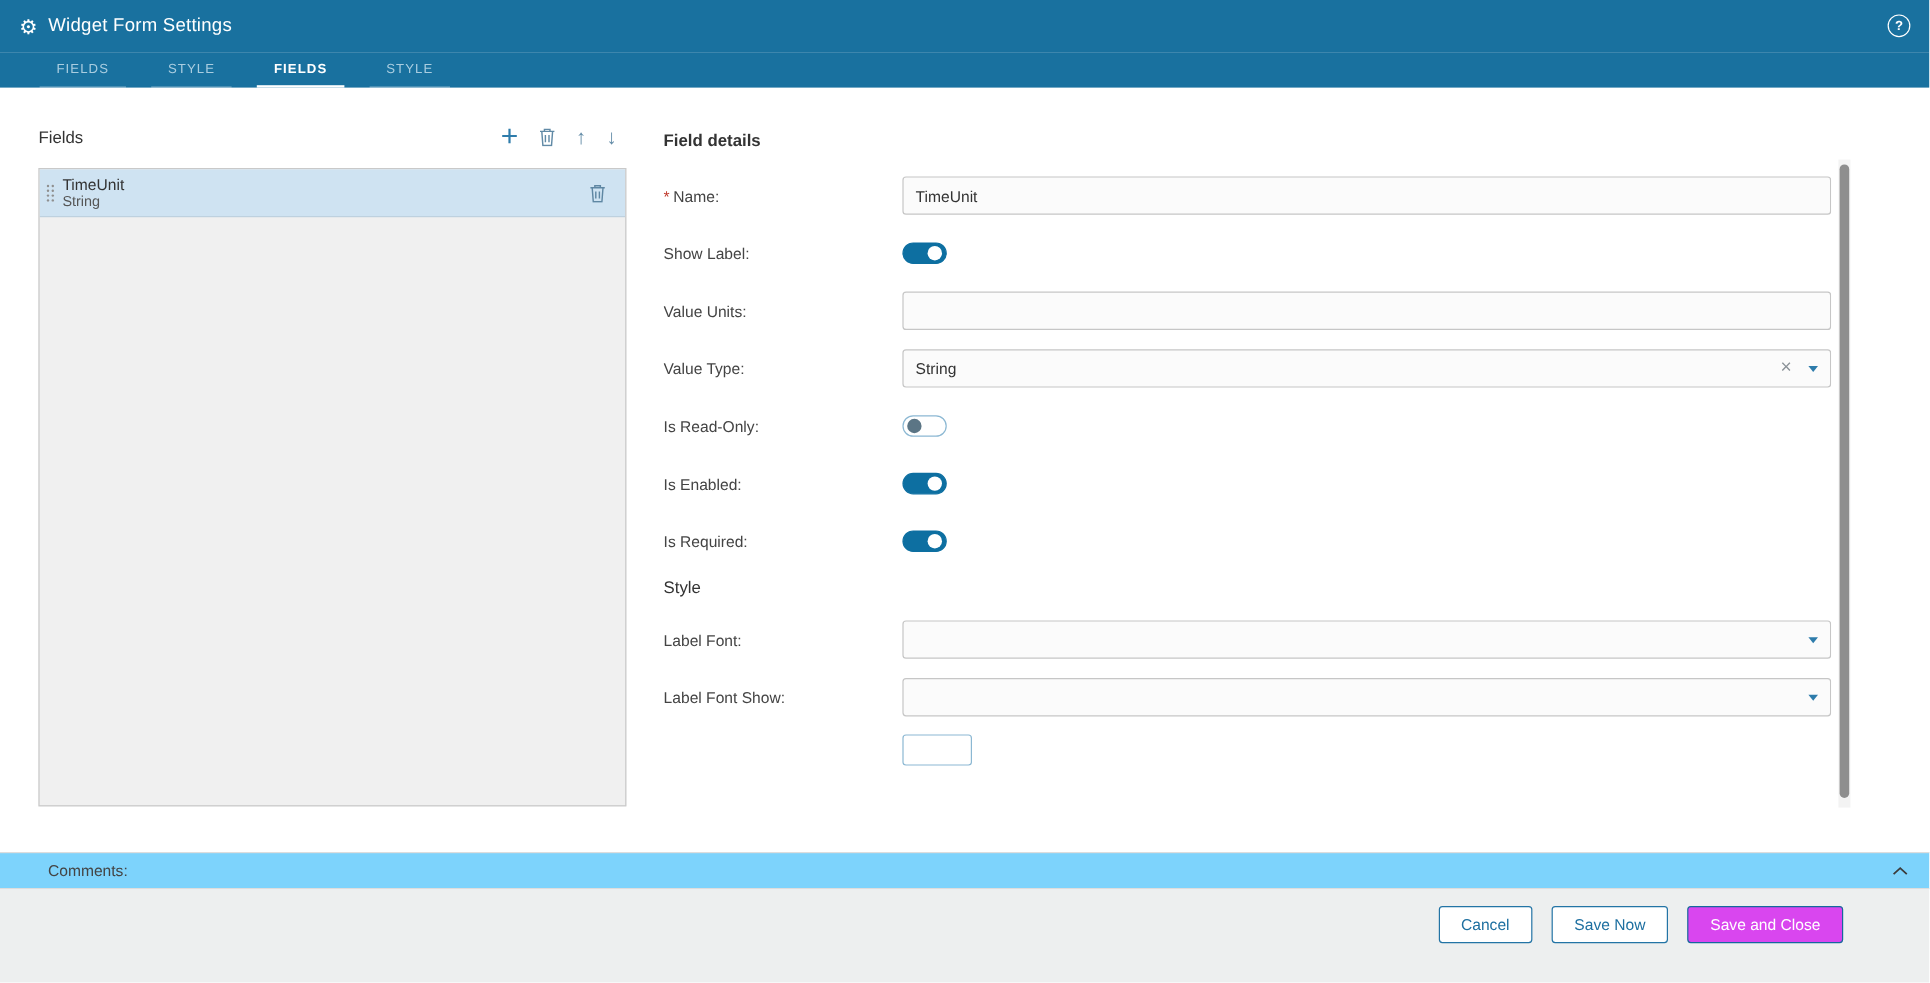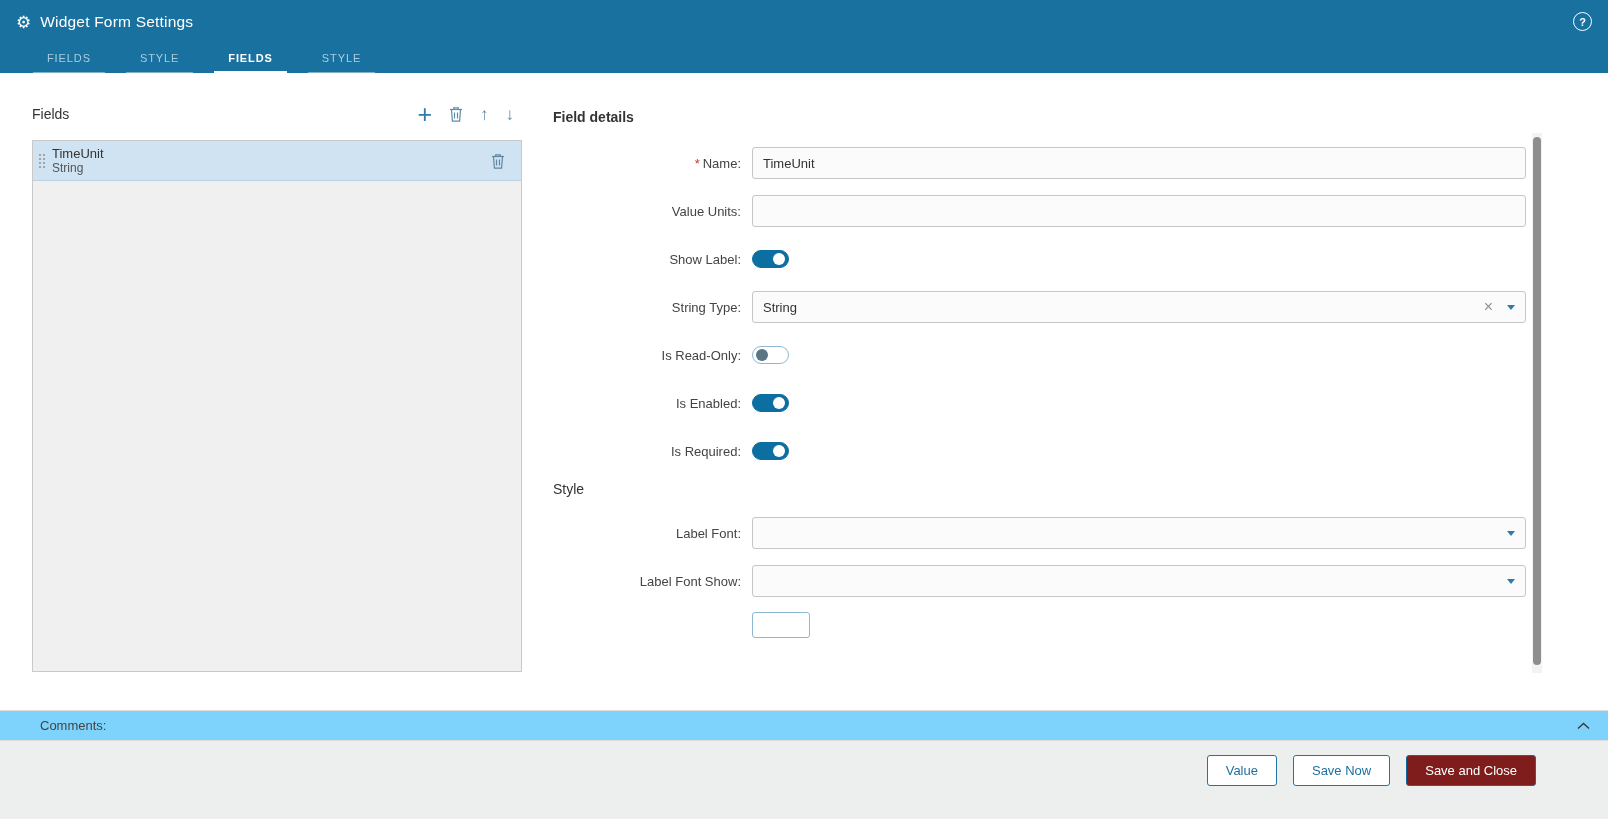--- a/index.html
+++ b/index.html
@@ -40,21 +40,21 @@
   .drag-col i { display:block; width:2px; height:2px; border-radius:50%; background:#8f8f8f; margin:2px 0; }
   .field-text { display:flex; flex-direction:column; line-height:1.2; }
   .field-name { font-size:13px; color:#333; }
   .field-type { font-size:12px; color:#555; }
   .item-trash { margin-left:auto; color:#5f87a3; cursor:pointer; display:flex; }
 
   
   .details-title { position:absolute; left:553px; top:107px; font-size:14px; font-weight:700; color:#333; line-height:20px; }
   .form { position:absolute; left:553px; top:139px; width:973px; height:533px; overflow:hidden; }
   .frow { display:flex; align-items:center; height:48px; }
-  .flabel { width:188px; text-align:right; font-size:13px; color:#444; }
+  .flabel { width:188px; text-align:left; font-size:13px; color:#444; }
   .req { color:#c0392b; margin-right:3px; }
   .fctrl { margin-left:11px; width:774px; display:flex; align-items:center; }
   .tinput { width:100%; height:32px; border:1px solid #c6c6c6; border-radius:3px; background:#fbfbfb;
             padding:0 10px; font-size:13px; color:#333; font-family:"Liberation Sans", sans-serif; outline:none; }
   .select { width:100%; height:32px; border:1px solid #c6c6c6; border-radius:3px; background:#fbfbfb;
             display:flex; align-items:center; padding:0 10px; font-size:13px; color:#333; cursor:pointer; }
   .sel-text { flex:1; }
   .clear-x { color:#8b9298; font-size:16px; margin-right:14px; cursor:pointer; line-height:1; }
   .caret { width:0; height:0; border-left:4.5px solid transparent; border-right:4.5px solid transparent;
            border-top:5px solid #2e7cab; cursor:pointer; }
@@ -77,21 +77,21 @@
   .comments { position:absolute; left:0; right:0; top:710px; height:31px; background:#7dd3fc;
               border-top:1px solid #ddd; border-bottom:1px solid #ddd;
               display:flex; align-items:center; padding:0 18px 0 40px; }
   .comments-label { font-size:13px; color:#444; }
   .collapse { margin-left:auto; color:#3c3c3c; cursor:pointer; display:flex; }
   .footer { position:absolute; left:0; right:0; top:741px; height:78px; background:#edefef;
             display:flex; align-items:flex-start; justify-content:flex-end; padding:14px 72px 0 0; gap:16px; }
   .btn { height:31px; padding:0 18px; border-radius:3px; font-size:13px; cursor:pointer;
          display:flex; align-items:center; font-family:"Liberation Sans", sans-serif; }
   .btn.secondary { background:#fff; border:1px solid #2374a5; color:#1d6fa0; }
-  .btn.primary { background:#7f1d1d; border:1px solid #16689c; color:#fff; }
+  .btn.primary { background:#d946ef; border:1px solid #16689c; color:#fff; }
 </style>
 </head>
 <body>
 
 <div class="app">
 
   <header class="titlebar">
     <span class="gear">⚙</span>
     <span class="title">Widget Form Settings</span>
     <span class="help">?</span>
@@ -159,37 +159,37 @@
     <div class="frow">
       <div class="flabel">
         <span class="req">*</span><span>Name:</span>
       </div>
       <div class="fctrl">
         <input class="tinput" type="text" value="TimeUnit" style="">
       </div>
     </div>
 
     <div class="frow">
+      <div class="flabel"><span>Show Label:</span></div>
+      <div class="fctrl">
+        <span class="toggle on">
+          <span class="knob"></span>
+        </span>
+      </div>
+    </div>
+
+    <div class="frow">
       <div class="flabel"><span>Value Units:</span></div>
       <div class="fctrl">
         <input class="tinput" type="text" value="" style="">
       </div>
     </div>
 
     <div class="frow">
-      <div class="flabel"><span>Show Label:</span></div>
-      <div class="fctrl">
-        <span class="toggle on">
-          <span class="knob"></span>
-        </span>
-      </div>
-    </div>
-
-    <div class="frow">
-      <div class="flabel"><span>String Type:</span></div>
+      <div class="flabel"><span>Value Type:</span></div>
       <div class="fctrl">
         <div class="select">
           <span class="sel-text">String</span>
           <span class="clear-x">×</span>
           <span class="caret"></span>
         </div>
       </div>
     </div>
 
 
@@ -255,18 +255,18 @@
   <div class="comments">
     <span class="comments-label">Comments:</span>
     <span class="collapse">
       <svg width="13" height="8" viewBox="0 0 13 8" fill="none" stroke="currentColor" stroke-width="1.5">
         <path d="M1 6.5L6.5 1.5L12 6.5"></path>
       </svg>
     </span>
   </div>
 
   <div class="footer">
-    <button class="btn secondary">Value</button>
+    <button class="btn secondary">Cancel</button>
     <button class="btn secondary">Save Now</button>
     <button class="btn primary">Save and Close</button>
   </div>
 
 </div>
 
 </body></html>

